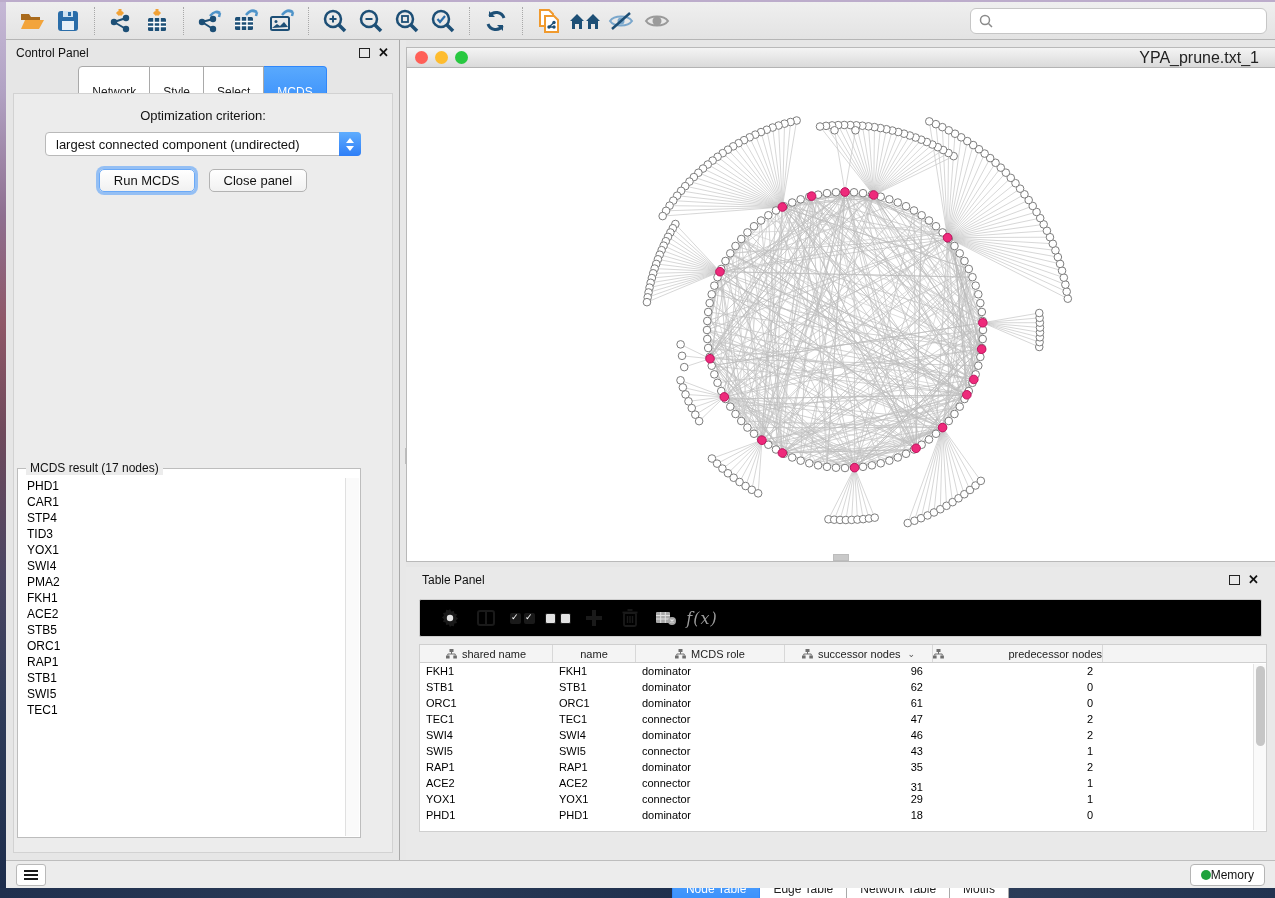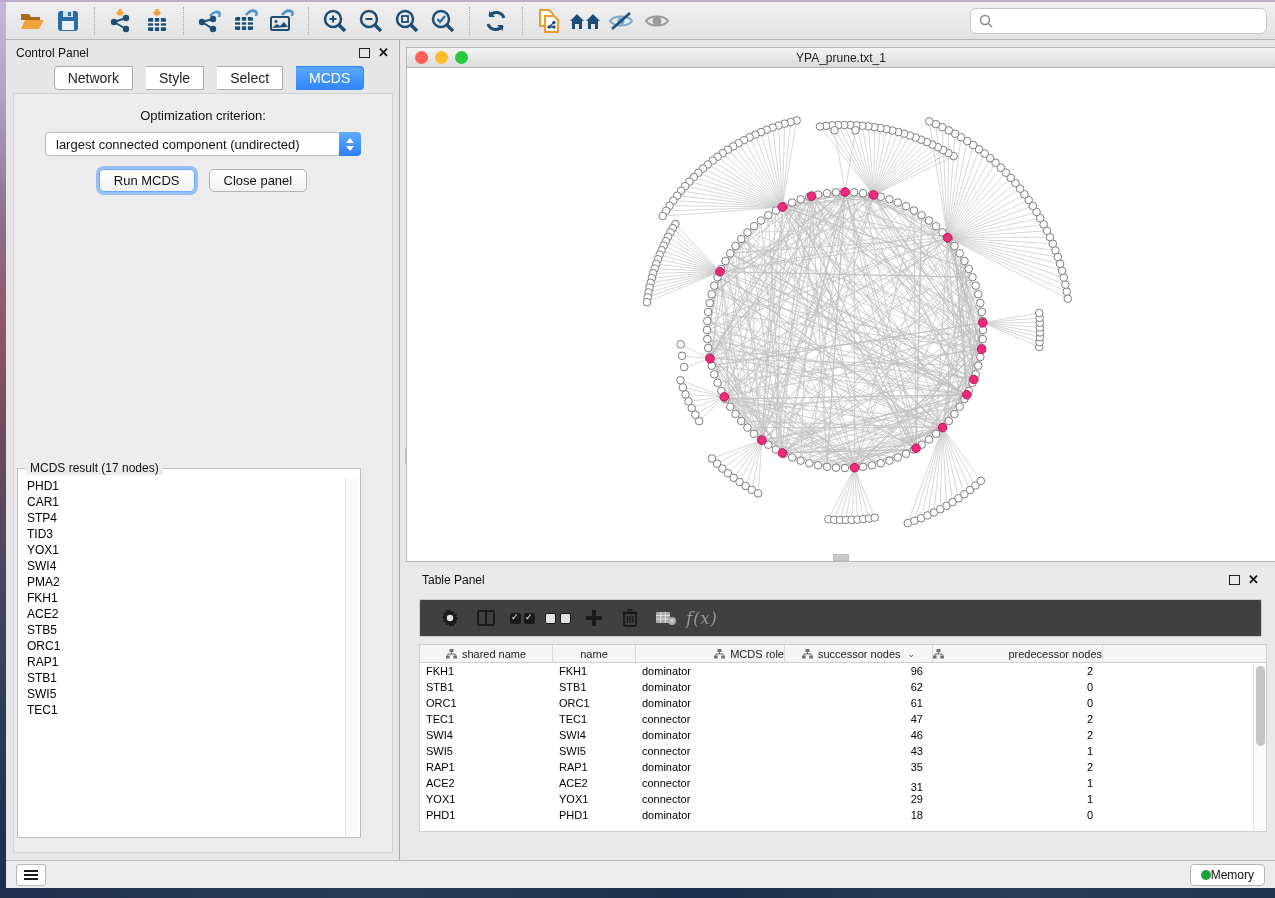--- a/index.html
+++ b/index.html
@@ -23,21 +23,21 @@
 
   
   #control-panel { position:absolute; left:0; top:38px; width:394px; height:820px; background:#e6e6e6; border-right:1px solid #a9a9a9; }
   .panel-titlebar { position:relative; height:26px; display:flex; align-items:center; padding:0 10px; }
   .panel-title { font-size:12px; color:#111; }
   .panel-btns { margin-left:auto; display:flex; gap:8px; align-items:center; }
   .float-btn { width:11px; height:10px; border:1.5px solid #222; background:transparent; }
   .close-btn { font-size:13px; font-weight:bold; color:#111; line-height:10px; }
 
   .seg-tabs { display:flex; justify-content:center; }
-  .seg-tab { font-size:14px; padding:3px 13px; background:#fff; border:1px solid #a9a9a9; border-left:none; color:#222;margin-left:13px; }
+  .seg-tab { font-size:12px; padding:18px 13px; background:#fff; border:1px solid #a9a9a9; border-left:none; color:#222; }
   .seg-tab:first-child { border-left:1px solid #a9a9a9; border-radius:4px 0 0 4px; }
   .seg-tab:last-child { border-radius:0 4px 4px 0; }
   .seg-tab.active { background:linear-gradient(#59a9fd,#2f87fb); border-color:#2f87fb; color:#fff; }
 
   #cp-options { position:absolute; left:7px; top:53px; width:380px; height:760px; background:#ececec; border:1px solid #d2d2d2; }
   #opt-label { text-align:center; margin-top:14px; font-size:13px; color:#111; }
   #criterion-row { display:flex; justify-content:center; margin-top:9px; }
   #criterion-select { width:316px; height:24px; background:#fff; border:1px solid #b9b9b9; border-radius:4px; display:flex; align-items:center; }
   #criterion-value { flex:1; font-size:13px; padding-left:10px; color:#111; white-space:nowrap; }
   #criterion-stepper { width:22px; height:24px; margin:-1px -1px -1px 0; border-radius:0 4px 4px 0;
@@ -53,28 +53,28 @@
   #mcds-list { position:absolute; left:1px; top:9px; right:15px; bottom:1px; overflow:hidden; }
   .mcds-item { font-size:12px; line-height:16px; padding-left:8px; color:#000; }
   #mcds-scroll { position:absolute; top:9px; right:1px; width:14px; bottom:1px; background:#fafafa; border-left:1px solid #e0e0e0; }
 
   
   #right { position:absolute; left:400px; top:38px; right:0; height:820px; background:#e6e6e6; }
   #net-window { position:absolute; left:0; top:7px; right:0; height:515px; border:1px solid #b9b9b9; border-right:none; background:#fff; }
   #net-titlebar { height:20px; background:linear-gradient(#f4f4f4,#dadada); border-bottom:1px solid #b3b3b3;
     display:flex; align-items:center; padding:0 8px; position:relative; }
   .tl { width:13px; height:13px; border-radius:50%; margin-right:7px; }
-  #net-title { position:absolute; left:0; right:0; text-align:center; font-size:12px; color:#222; font-weight:500; }
+  #net-title { position:absolute; left:0; right:16px; text-align:right; font-size:16px; color:#222; font-weight:500; }
   #net-canvas { position:absolute; left:0; top:20px; right:0; bottom:0; background:#fff; overflow:hidden; }
   #net-grip { position:absolute; bottom:0px; left:50%; margin-left:-8px; width:16px; height:7px; background:#c9c9c9; border:1px solid #bdbdbd; }
   #right-grip { position:absolute; left:-1px; top:408px; width:7px; height:16px; background:#c9c9c9; border:1px solid #bdbdbd; }
 
   
   #table-panel { position:absolute; left:0; top:527px; right:0; height:293px; background:#e9e9e9; }
-  #tp-toolbar { position:absolute; left:13px; right:13px; top:32px; height:38px; background:#404040; border:1px solid #cdcdcd; border-radius:2px;
+  #tp-toolbar { position:absolute; left:13px; right:13px; top:32px; height:38px; background:#000000; border:1px solid #cdcdcd; border-radius:2px;
     display:flex; align-items:center; padding:0 12px; gap:0; }
   .tp-icon { width:36px; height:28px; display:flex; align-items:center; justify-content:center; }
   .fx { font-family:"DejaVu Serif", serif; font-style:italic; font-size:16px; color:#9b9b9b; letter-spacing:1px; }
   .cbx { width:11px; height:11px; border-radius:2px; display:inline-block; }
   .cbx.on { background:#1a1a1a; position:relative; }
   .cbx.on::after { content:"✓"; color:#fff; font-size:9px; position:absolute; left:1.5px; top:-0.5px; }
   .cbx.off { border:1.5px solid #1a1a1a; background:#e2e2e2; }
   .split-col { width:18px; height:16px; border:2px solid #1a1a1a; border-radius:3px; position:relative; }
   .split-col::after { content:""; position:absolute; left:6px; top:0; width:2px; height:12px; background:#1a1a1a; }
 
@@ -1217,21 +1217,21 @@
                   <rect x="0" y="6.5" width="3.6" height="3"></rect>
                   <rect x="7.3" y="6.5" width="3.6" height="3"></rect>
                 </g>
                 <path d="M5.5 3v2M1.8 6.5V5h7.4v1.5" stroke="#6e6e6e" fill="none"></path>
               </svg>
               <span>shared name</span>
             </div>
             <div class="hcell" style="width: 83px; flex: 0 0 83px;">
               <span>name</span>
             </div>
-            <div class="hcell" style="width: 149px; flex: 0 0 149px; justify-content: flex-end;">
+            <div class="hcell" style="width: 149px; flex: 0 0 149px;">
               <svg width="11" height="10" viewBox="0 0 11 10">
                 <g fill="#6e6e6e">
                   <rect x="3.5" y="0" width="4" height="3"></rect>
                   <rect x="0" y="6.5" width="3.6" height="3"></rect>
                   <rect x="7.3" y="6.5" width="3.6" height="3"></rect>
                 </g>
                 <path d="M5.5 3v2M1.8 6.5V5h7.4v1.5" stroke="#6e6e6e" fill="none"></path>
               </svg>
               <span>MCDS role</span>
             </div>

